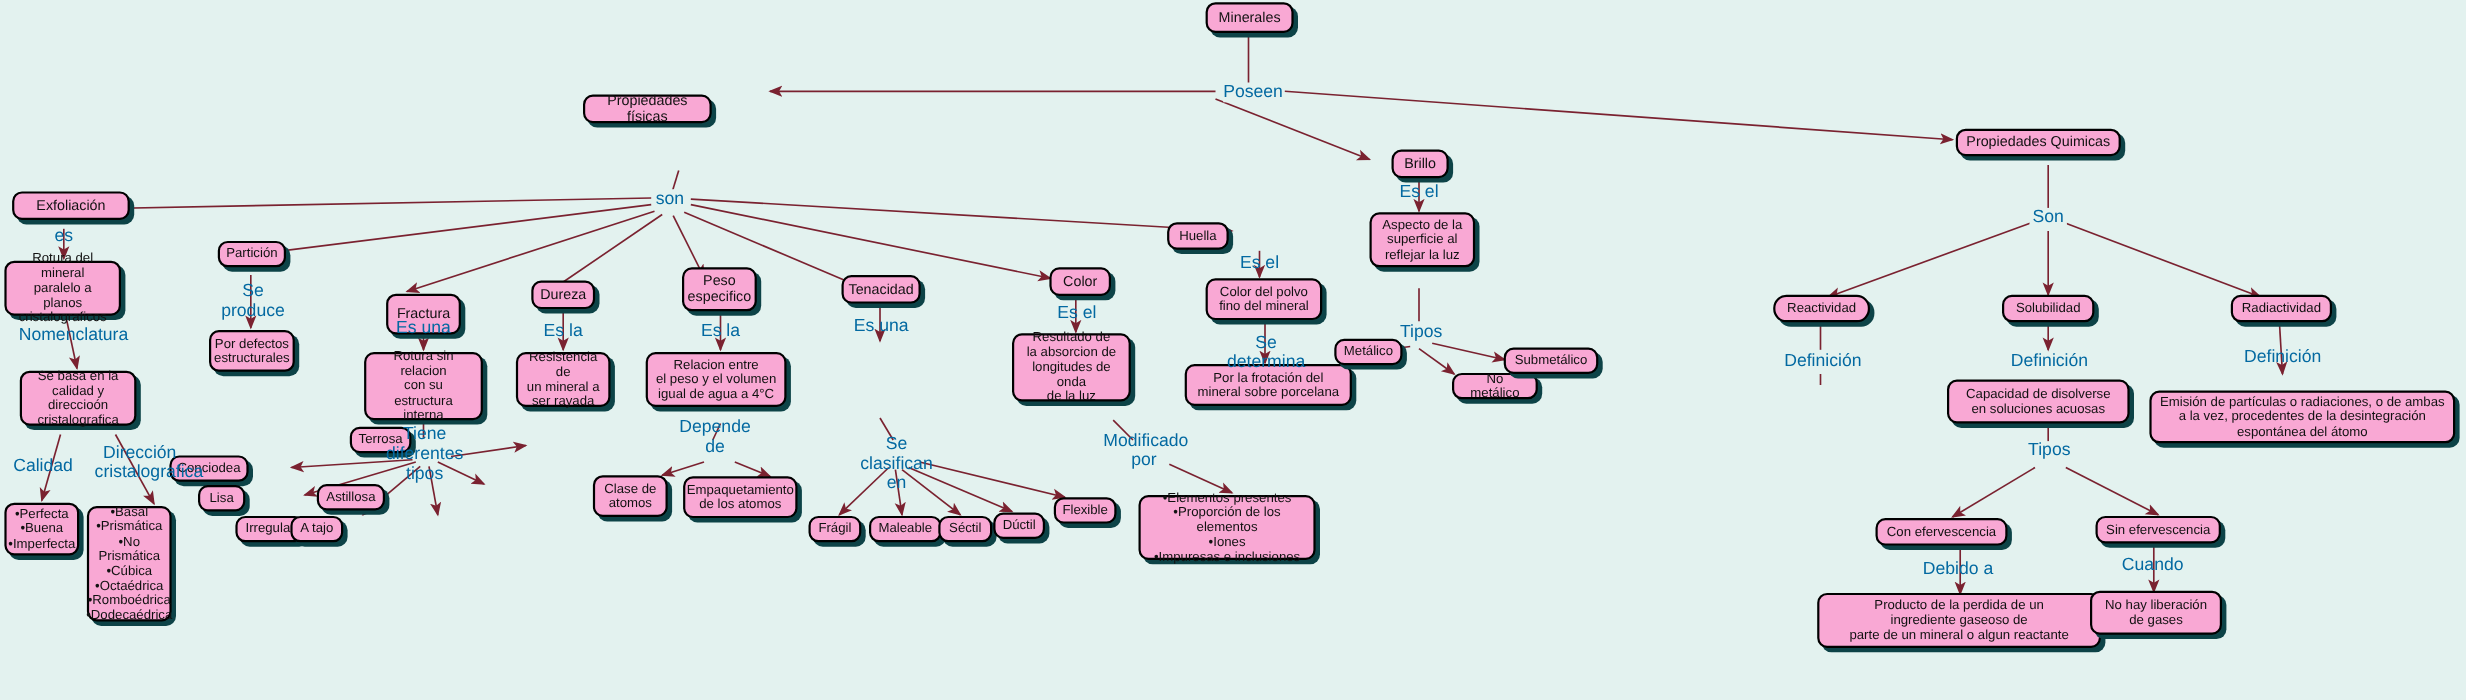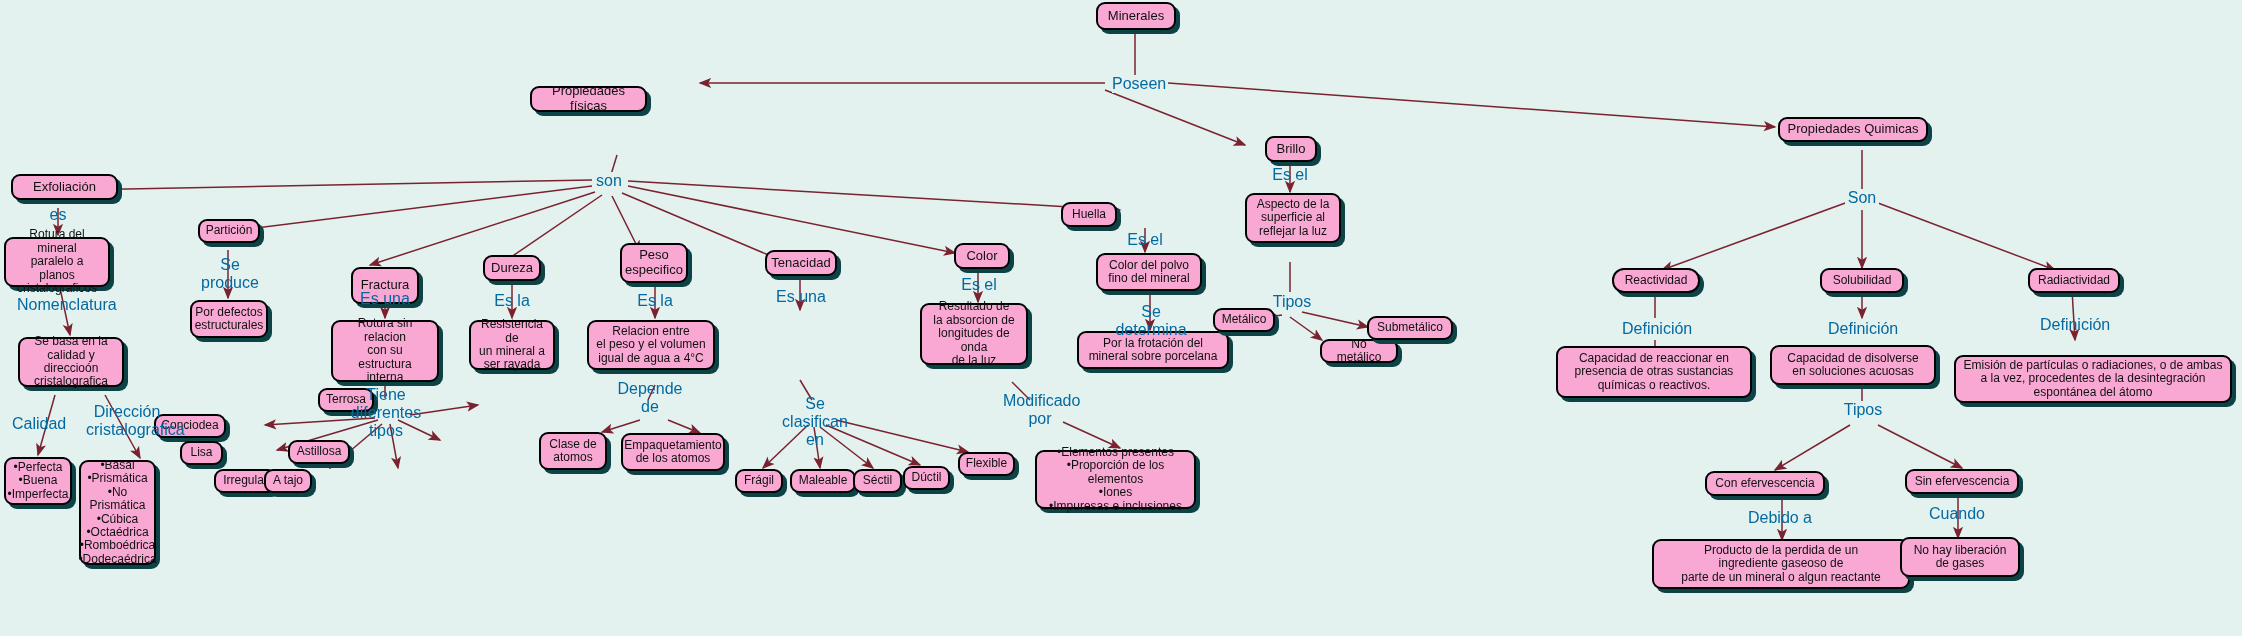--- a/index.html
+++ b/index.html
@@ -216,23 +216,20 @@
 
   <div class="node t13" style="left:1265px;top:136px;width:52px;height:26px;">Brillo</div>
   <div class="node t12" style="left:1245px;top:193px;width:96px;height:50px;">Aspecto de la
 superficie al
 reflejar la luz</div>
   <div class="node t12" style="left:1213px;top:308px;width:62px;height:24px;">Metálico</div>
   <div class="node t12" style="left:1320px;top:339px;width:78px;height:24px;">No metálico</div>
   <div class="node t12" style="left:1367px;top:316px;width:86px;height:24px;">Submetálico</div>
 
   <div class="node t12" style="left:1612px;top:268px;width:88px;height:25px;border-radius:12px;">Reactividad</div>
-  <div class="node t12" style="left:1556px;top:346px;width:196px;height:52px;">Capacidad de reaccionar en
-presencia de otras sustancias
-químicas o reactivos.</div>
 
   <div class="node t12" style="left:1820px;top:268px;width:84px;height:25px;">Solubilidad</div>
   <div class="node t12" style="left:1770px;top:345px;width:166px;height:40px;">Capacidad de disolverse
 en soluciones acuosas</div>
 
   <div class="node t12" style="left:2028px;top:268px;width:92px;height:25px;">Radiactividad</div>
   <div class="node t12" style="left:1954px;top:355px;width:278px;height:48px;">Emisión de partículas o radiaciones, o de ambas
 a la vez, procedentes de la desintegración
 espontánea del átomo</div>
 

